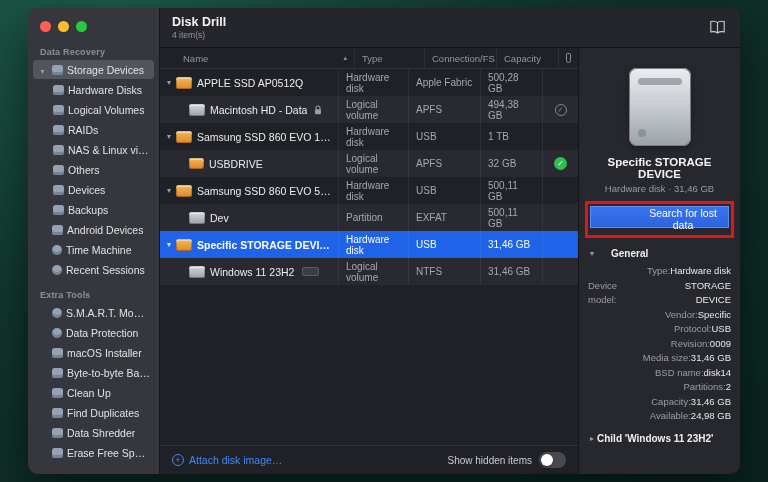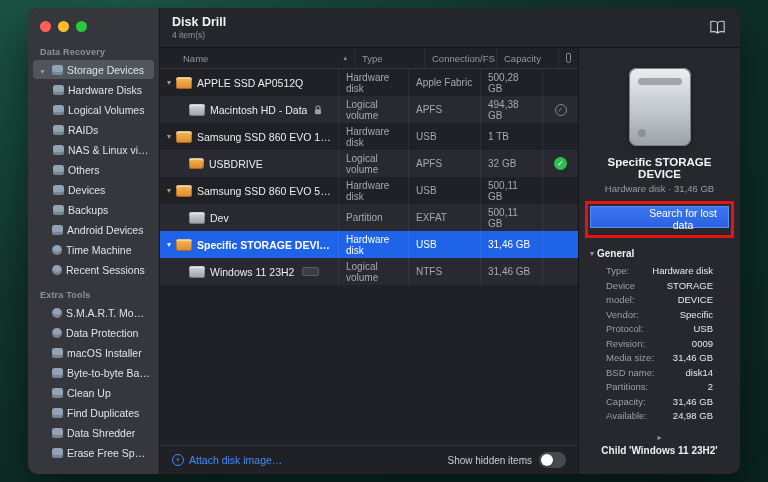--- a/index.html
+++ b/index.html
@@ -100,28 +100,28 @@
   .drive-art::after { content:""; position:absolute; left:9px; bottom:9px; width:8px; height:8px;
                border-radius:50%; background:rgba(110,117,125,.5); }
   .dev-name { text-align:center; font-size:11.5px; font-weight:700; color:#f3f3f5; padding:0 6px; }
   .dev-sub { text-align:center; font-size:9.5px; color:#9a9ba1; margin-top:3px; }
   .btnwrap { position:relative; margin:12px 11px 4px; }
   .annotation { position:absolute; left:-5px; right:-5px; top:-5px; bottom:-5px;
                 border:3px solid #e41414; pointer-events:none; }
   .search-btn { width:100%; height:22px; border-radius:0; border:1px solid #5d8bf2;
                 background:linear-gradient(180deg,#3a74ee,#2b62e2); color:#fff; font-size:10.5px;
                 font-family:inherit; cursor:pointer;padding-left:47px; }
-  .kv-head { display:flex; align-items:center; gap:3px; margin:15px 11px 5px; font-size:10px;
+  .kv-head { display:flex; align-items:center; gap:17px; margin:15px 11px 5px; font-size:10px;
              font-weight:700; color:#f0f0f2; cursor:pointer; }
-  .kv { display:flex; justify-content:space-between; align-items:baseline; margin:0 27px;
+  .kv { display:flex; justify-content:flex-end; align-items:baseline; margin:0 9px;
         font-size:9.5px; line-height:14.5px; }
   .kv .k { color:#9d9ea4; }
   .kv .v { color:#e8e9eb; text-align:right; }
   .kv-child { display:flex; align-items:center; gap:3px; margin:9px 11px 8px; font-size:10px;
-              font-weight:700; color:#f0f0f2; cursor:pointer;flex-direction:column; }
+              font-weight:700; color:#f0f0f2; cursor:pointer; }
 </style>
 </head>
 <body>
 
 <div class="window">
 
   <aside class="sidebar">
     <div class="traffic">
       <span class="tl-close"></span>
       <span class="tl-min"></span>

